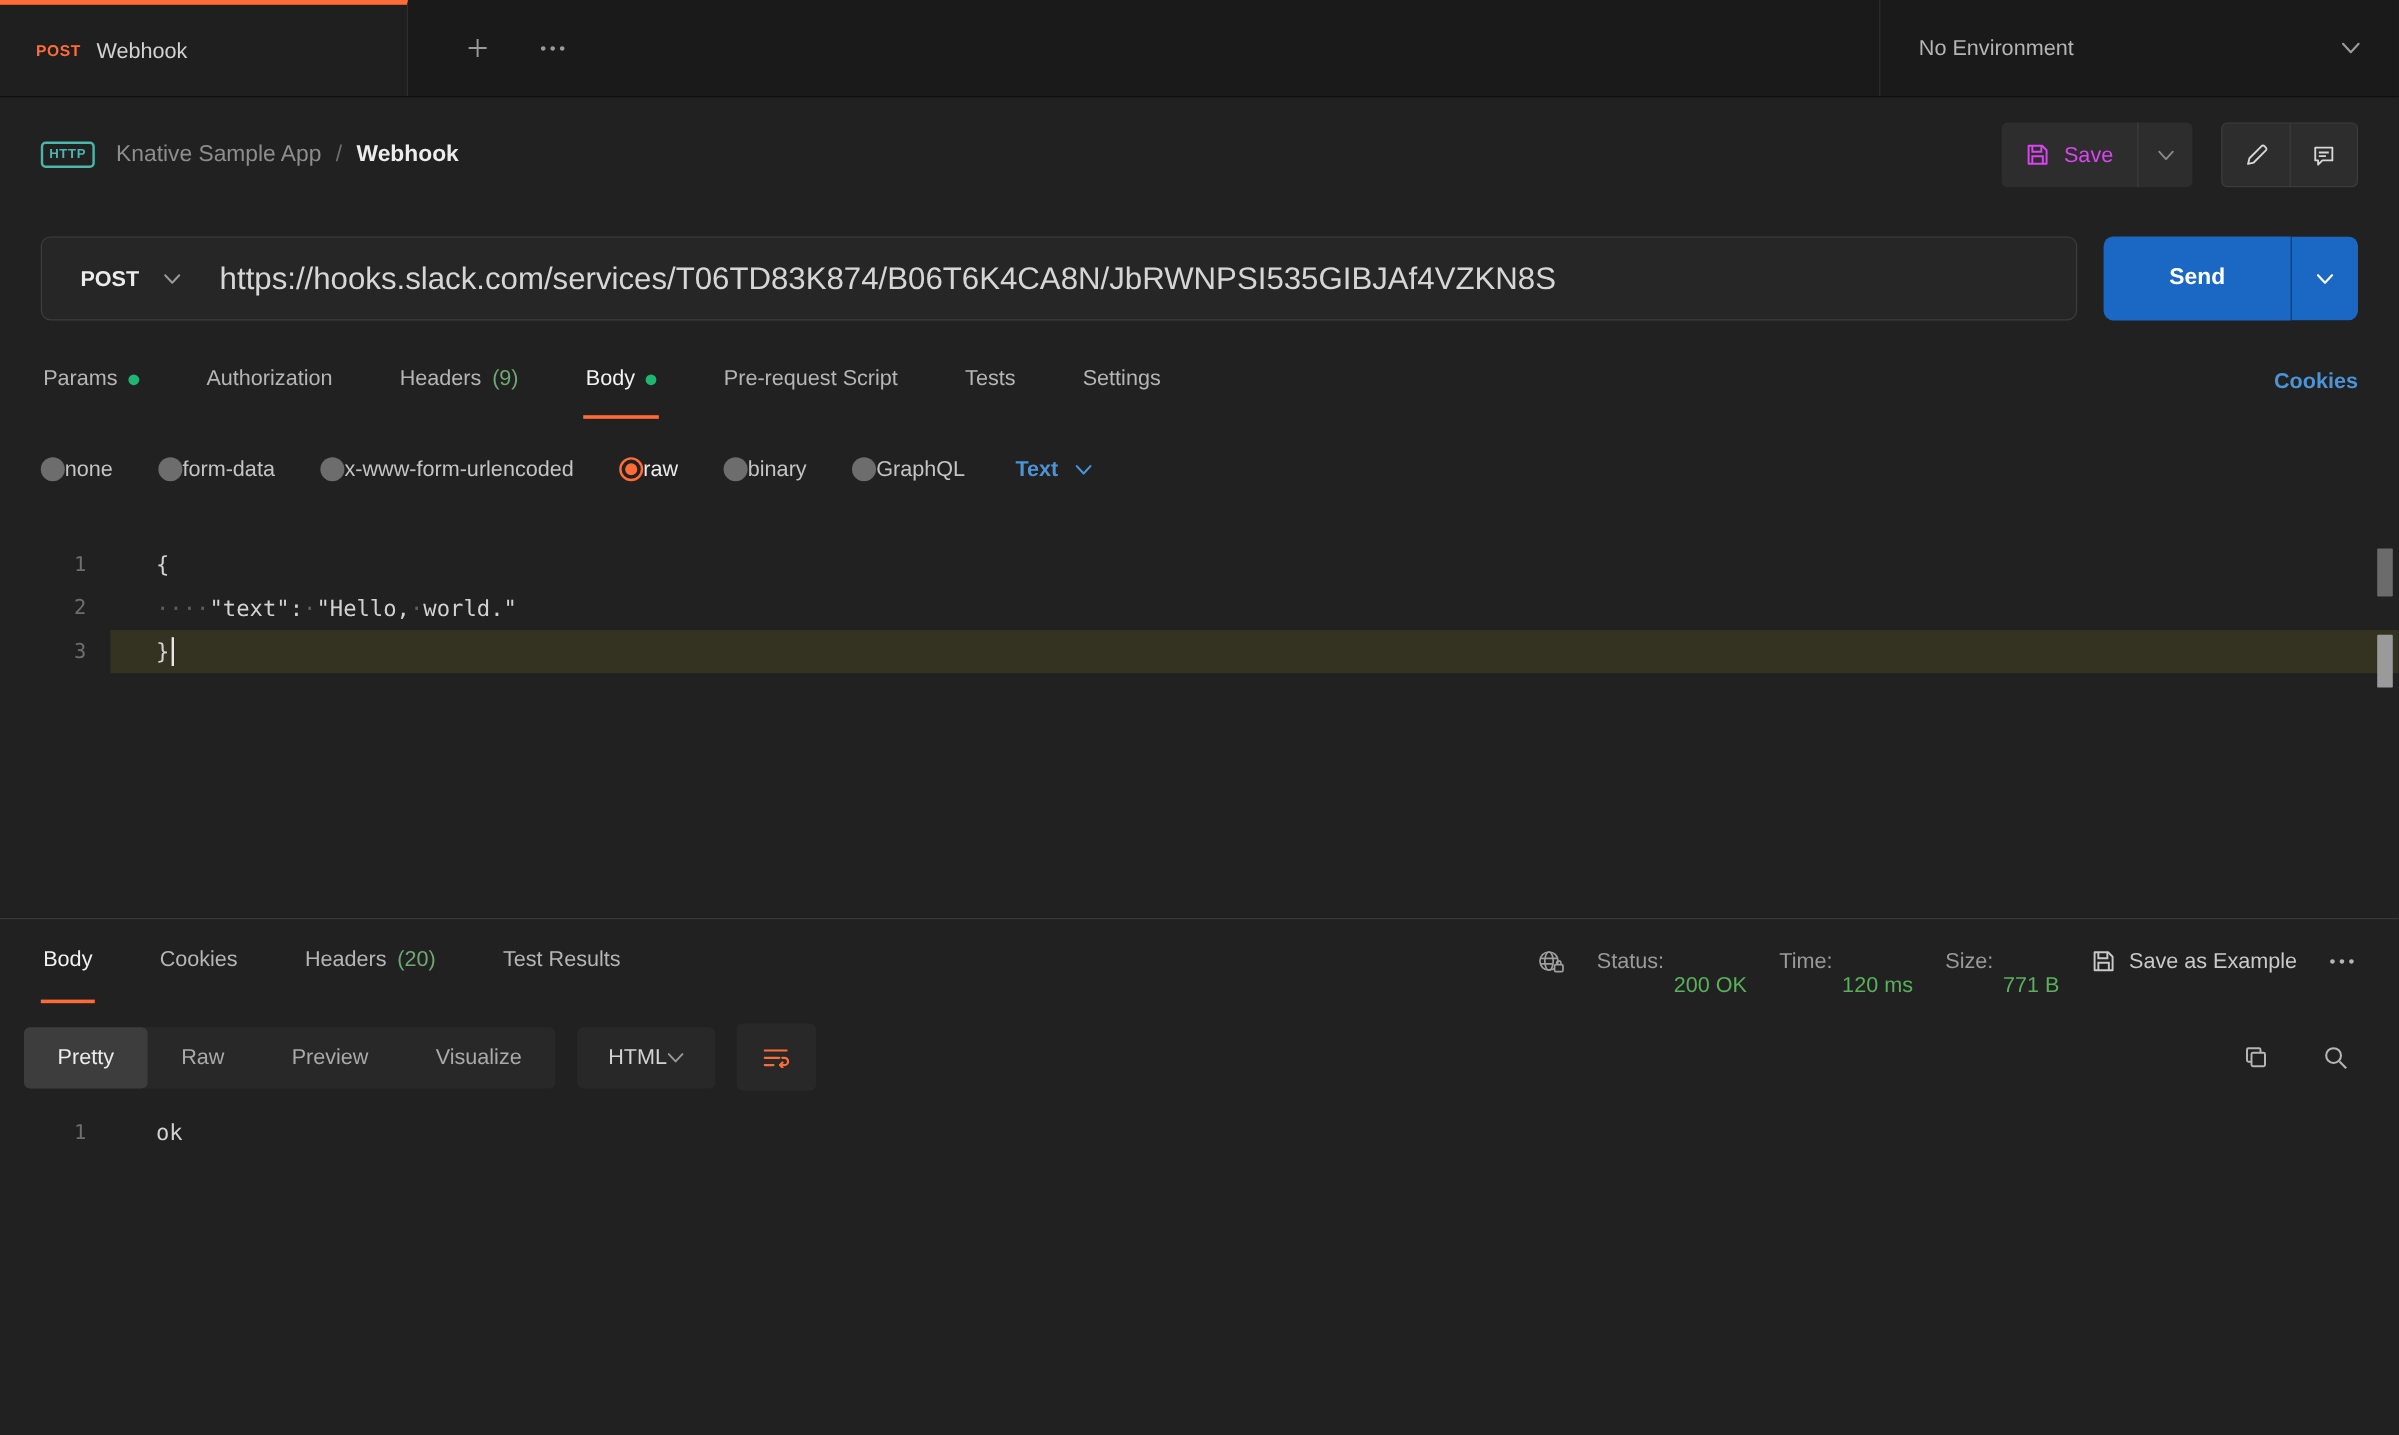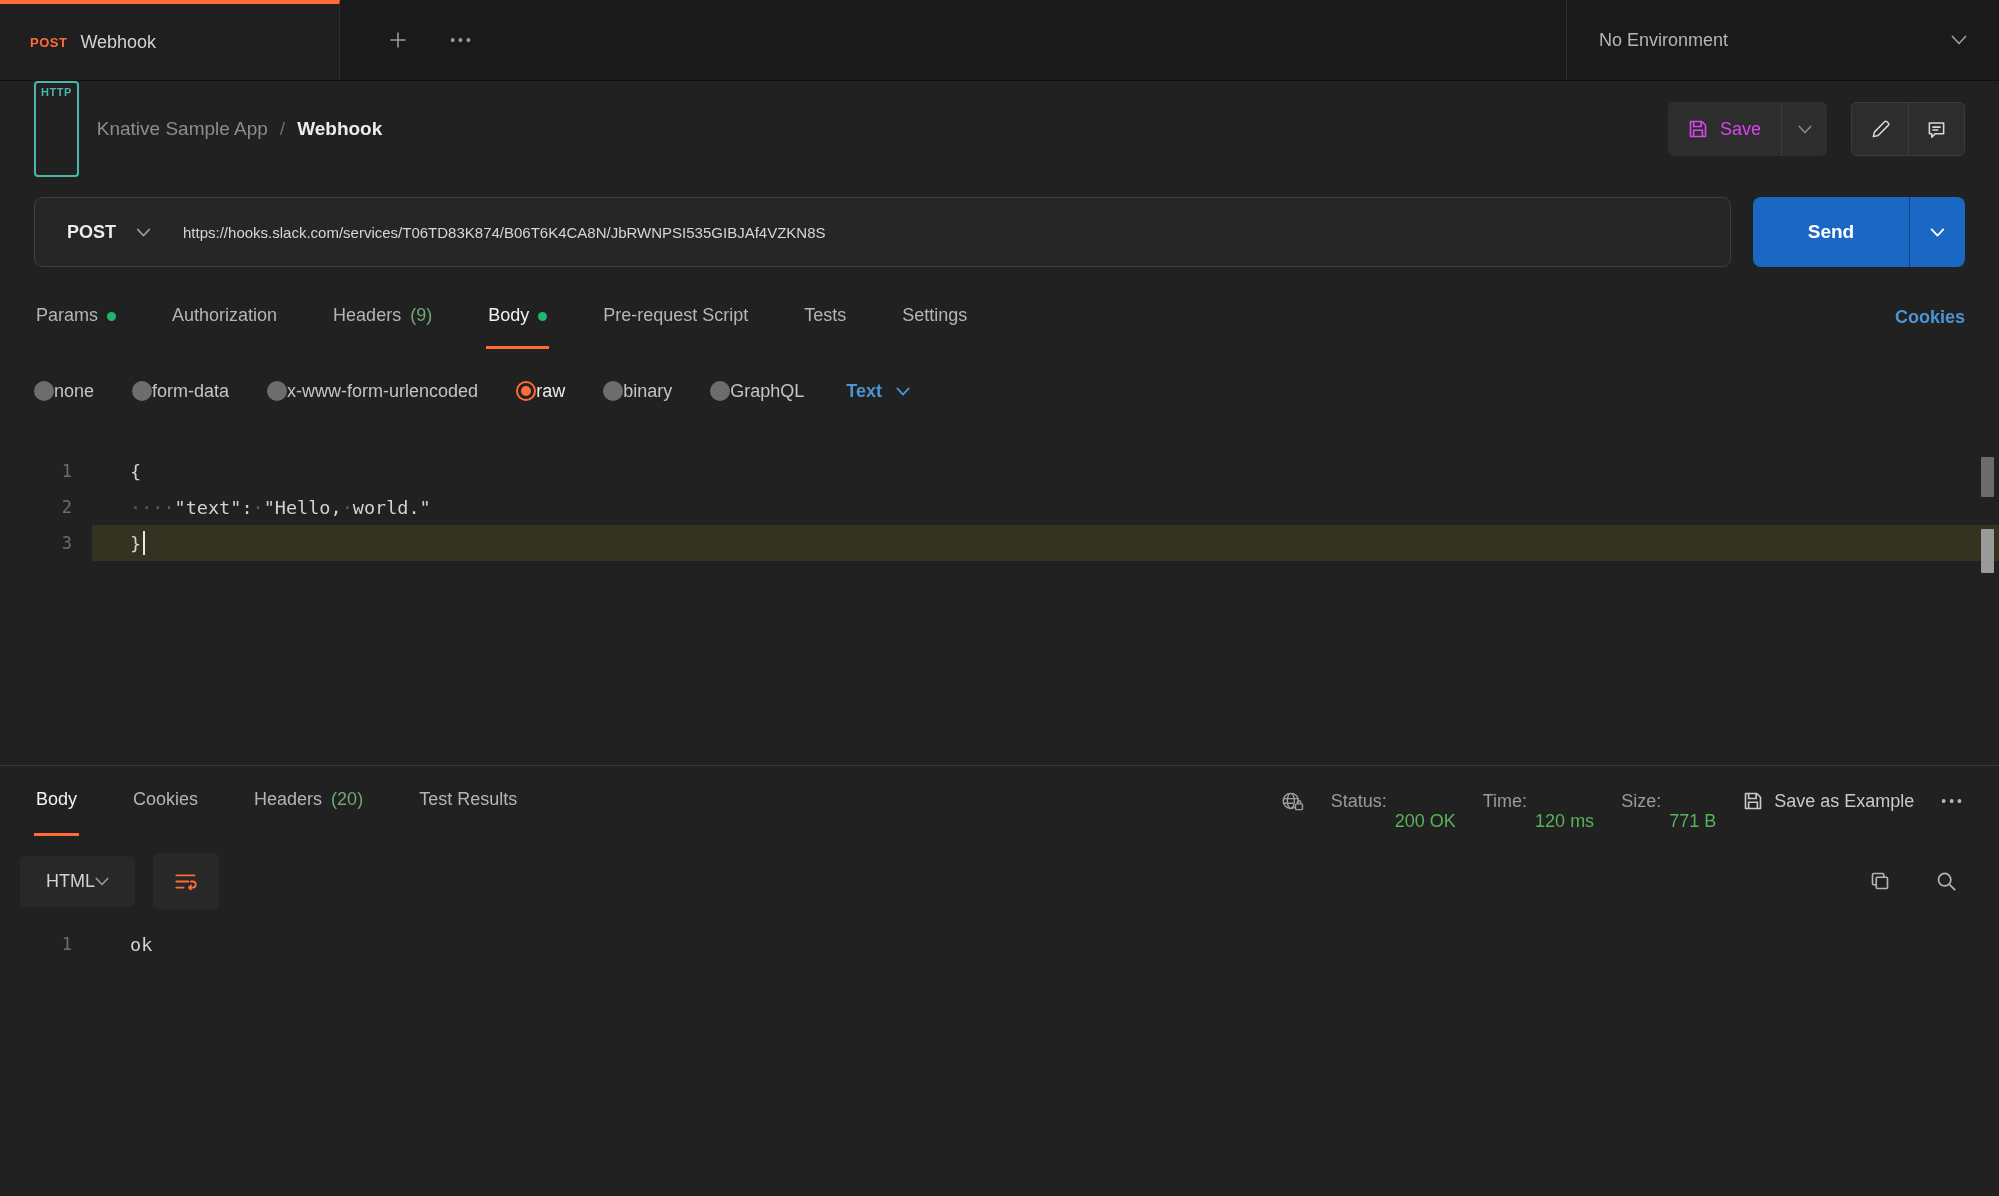--- a/index.html
+++ b/index.html
@@ -16,38 +16,38 @@
   .tab-method { color:#ff6c37; font-size:13px; font-weight:700; letter-spacing:.5px; }
   .tab-title { color:#d2d2d2; font-size:18px; }
   .topbar-btn { width:64px; display:flex; align-items:center; justify-content:center; color:#9a9a9a; }
   .topbar-btn.plus { margin-left:26px; }
   .more-glyph { font-size:14px; letter-spacing:3px; color:#9a9a9a; }
   .topbar-spacer { flex:1; }
   .env-selector { width:433px; border-left:1px solid #2e2e2e; display:flex; align-items:center; justify-content:space-between; padding:0 32px; color:#b5b5b5; font-size:18px; }
   .chev { color:#9a9a9a; }
 
   
-  .req-header { height:96px; display:flex; padding:0 34px; }
+  .req-header { height:96px; display:flex; align-items:center; padding:0 34px; }
   .http-badge { color:#4db6ac; border:2px solid #4db6ac; border-radius:4px; padding:3px 5px; font-size:11px; font-weight:700; letter-spacing:.5px; margin-right:18px; }
   .crumb-collection { color:#8d8d8d; font-size:19px; }
   .crumb-sep { color:#6f6f6f; font-size:19px; margin:0 12px; }
   .crumb-request { color:#ececec; font-size:19px; font-weight:600; }
   .req-header-actions { margin-left:auto; display:flex; align-items:center; gap:24px; }
   .save-group { display:flex; align-items:stretch; background:#2d2d2d; border-radius:5px; height:54px; color:#d946ef; }
   .save-main { display:flex; align-items:center; gap:12px; padding:0 20px; font-size:18px; }
   .save-caret { width:46px; display:flex; align-items:center; justify-content:center; border-left:1px solid #3c3c3c; color:#8a8a8a; }
   .edit-group { display:flex; align-items:stretch; background:#2d2d2d; border:1px solid #3c3c3c; border-radius:5px; height:54px; overflow:hidden; }
   .edit-cell { width:56px; display:flex; align-items:center; justify-content:center; color:#d8d8d8; }
   .edit-cell + .edit-cell { border-left:1px solid #3c3c3c; }
 
   
   .url-row { display:flex; align-items:stretch; gap:22px; height:70px; margin:20px 34px 0; }
   .url-box { flex:1; background:#262626; border:1px solid #3e3e3e; border-radius:8px; display:flex; align-items:center; }
   .method-select { display:flex; align-items:center; gap:20px; padding:0 32px; color:#ececec; font-size:18px; font-weight:600; }
-  .url-input { flex:1; background:transparent; border:none; outline:none; color:#d6d6d6; font-family:"Liberation Sans", sans-serif; font-size:15px; padding-right:24px; }
+  .url-input { flex:1; background:transparent; border:none; outline:none; color:#d6d6d6; font-family:"Liberation Sans", sans-serif; font-size:26px; padding-right:24px; }
   .send-group { display:flex; width:212px; }
   .send-main { flex:1; background:#1b68c4; border-radius:8px 0 0 8px; display:flex; align-items:center; justify-content:center; color:#fff; font-size:19px; font-weight:600; }
   .send-caret { width:56px; background:#1b68c4; border-radius:0 8px 8px 0; border-left:1px solid rgba(0,0,0,.35); display:flex; align-items:center; justify-content:center; color:#fff; }
 
   
   .req-tabs { display:flex; align-items:stretch; height:64px; margin-top:18px; padding:0 34px; }
   .req-tab { display:flex; align-items:center; gap:9px; margin-right:52px; font-size:18px; color:#b5b5b5; border-bottom:3px solid transparent; padding:0 2px; }
   .req-tab.active { color:#f2f2f2; border-bottom-color:#ff6c37; }
   .tab-count { color:#6ea873; }
   .green-dot { width:9px; height:9px; border-radius:50%; background:#1eb670; margin-top:2px; }
@@ -339,20 +339,26 @@
           </span>
           <span data-interactable="false">Save as Example</span>
         </button>
         <button class="res-more" data-interactable="true">
           <span data-interactable="false">•••</span>
         </button>
       </div>
     </div>
 
     <div class="res-toolbar" data-interactable="false">
+      <div class="view-group" data-interactable="false">
+          <button class="view-btn active" data-interactable="true"><span data-interactable="false">Pretty</span></button>
+          <button class="view-btn" data-interactable="true"><span data-interactable="false">Raw</span></button>
+          <button class="view-btn" data-interactable="true"><span data-interactable="false">Preview</span></button>
+          <button class="view-btn" data-interactable="true"><span data-interactable="false">Visualize</span></button>
+        </div>
       <div class="format-select" data-interactable="true">
         <span data-interactable="false">HTML</span>
         <span class="chev" data-interactable="false">
           <svg width="14" height="9" viewBox="0 0 16 10" fill="none" stroke="currentColor" stroke-width="1.8" stroke-linecap="round" stroke-linejoin="round">
               <path d="M1.5 1.5 8 8.5l6.5-7"></path>
             </svg>
         </span>
       </div>
       <button class="wrap-btn" data-interactable="true">
         <span data-interactable="false">

